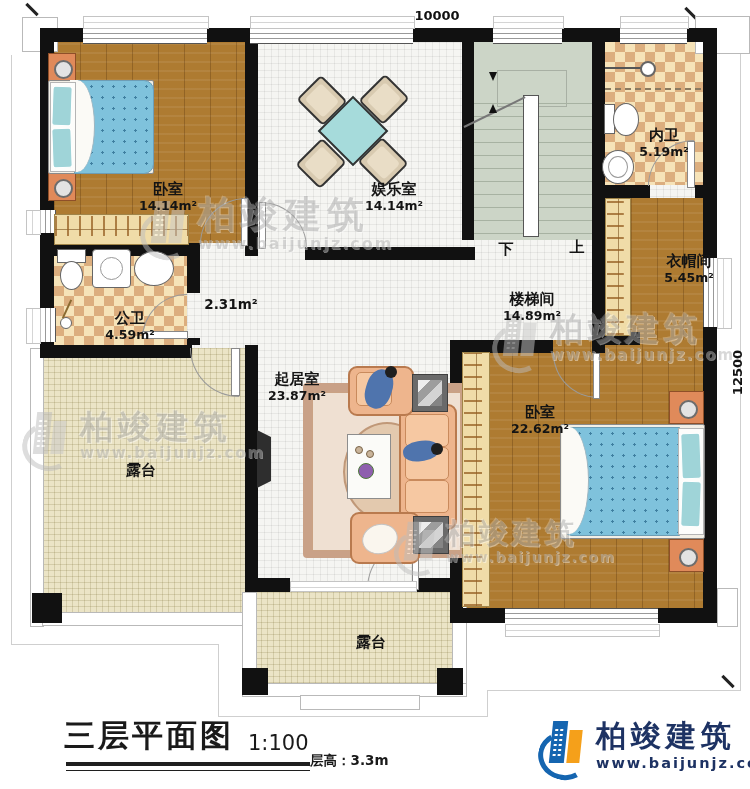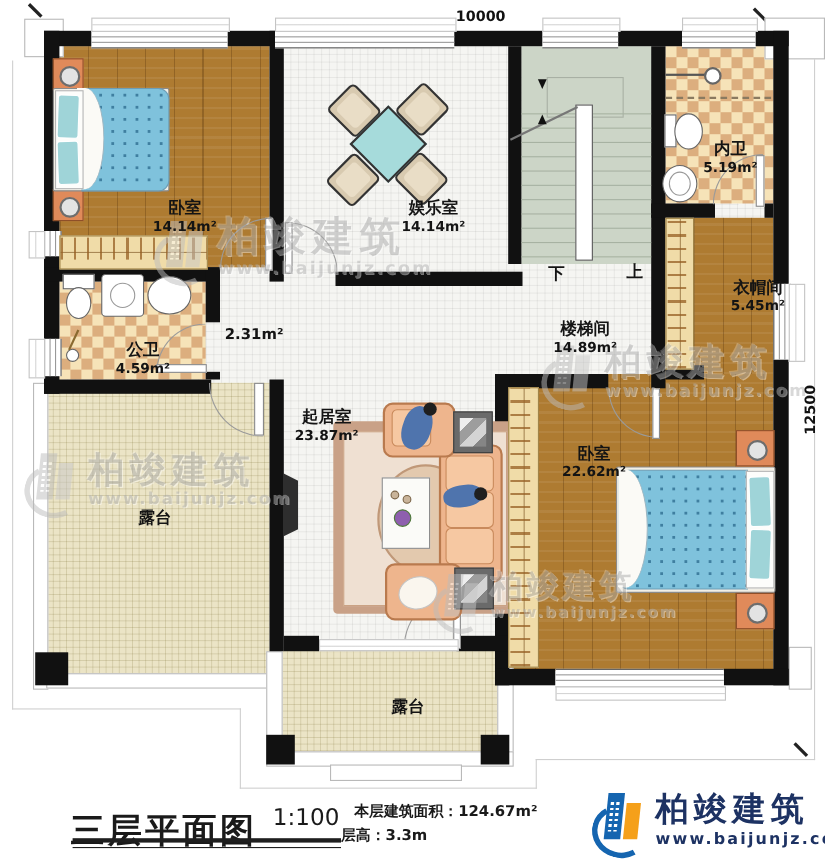--- a/index.html
+++ b/index.html
@@ -359,27 +359,24 @@
   <div class="abs rlbl" style="left:506px;top:240px;">
     <div class="n">下</div>
   </div>
   <div class="abs rlbl" style="left:577px;top:238px;">
     <div class="n">上</div>
   </div>
 
   <div class="abs dim" style="left:437px;top:8px;transform:translateX(-50%);">10000</div>
   <div class="abs dim" style="left:672px;top:365px;width:130px;text-align:center;transform:rotate(-90deg);">12500</div>
 
-  <div class="abs ttl" style="left:64px;top:740px;">三层平面图</div>
+  <div class="abs ttl" style="left:64px;top:722px;font-family:Liberation Mono, monospace;">三层平面图</div>
   <div class="abs" style="left:66px;top:762px;width:244px;height:4px;background:#1f1f1f;"></div>
   <div class="abs" style="left:66px;top:770px;width:244px;height:1px;background:#1f1f1f;"></div>
   <div class="abs" style="left:248px;top:731px;font-size:21px;color:#1a1a1a;">1:100</div>
-  <div class="abs note" style="left:322px;top:728px;">
-    <span>本层建筑面积：</span><span>124.67m²</span>
-  </div>
   <div class="abs note" style="left:310px;top:750px;">
     <span>层高：</span><span>3.3m</span>
   </div>
 
   <div class="abs" style="left:538px;top:719px;display:flex;align-items:center;gap:10px;">
     <div class="logo" style="--c1:#1565b0;--c2:#f5a01a;width:48px;height:54px;">
         <div class="sw"></div>
         <div class="b1"></div>
         <div class="b2"></div>
       </div>

